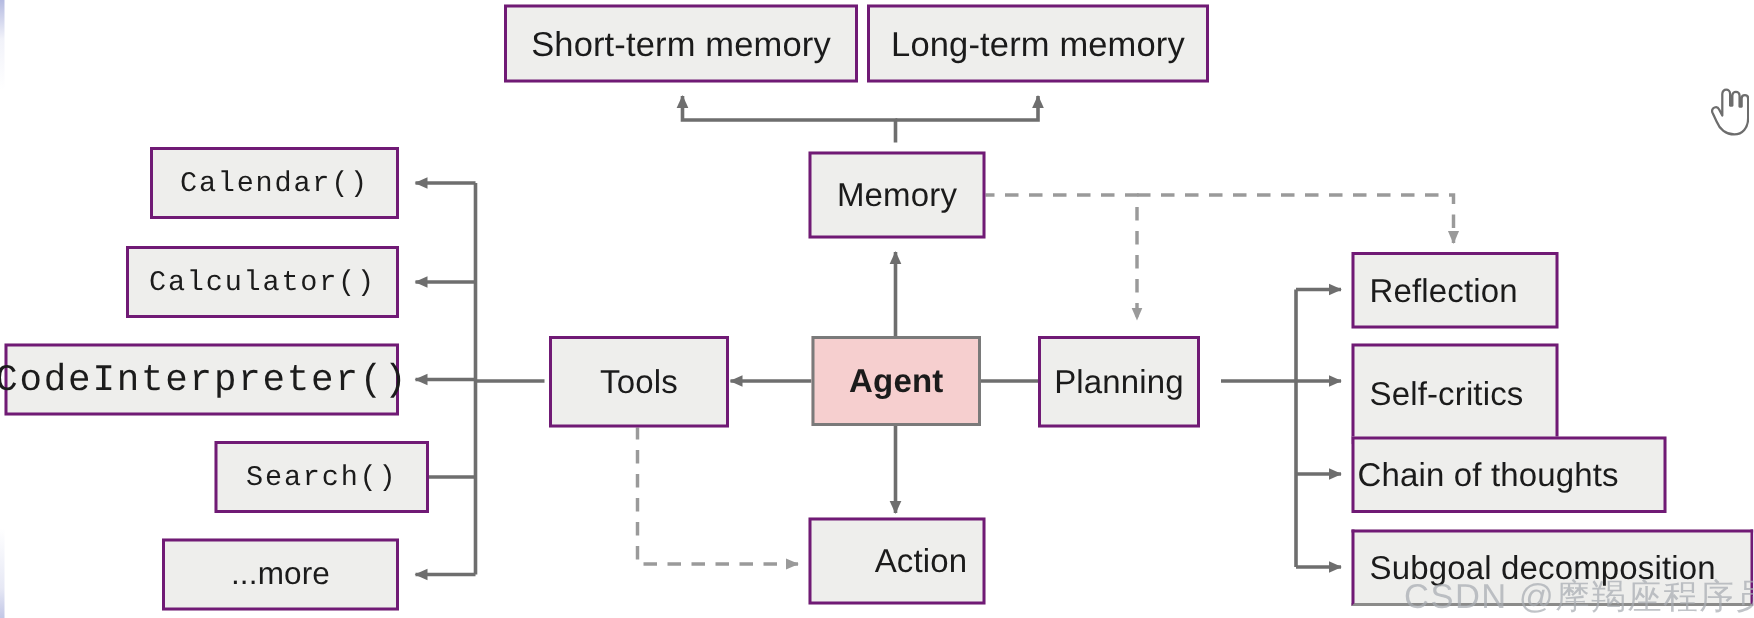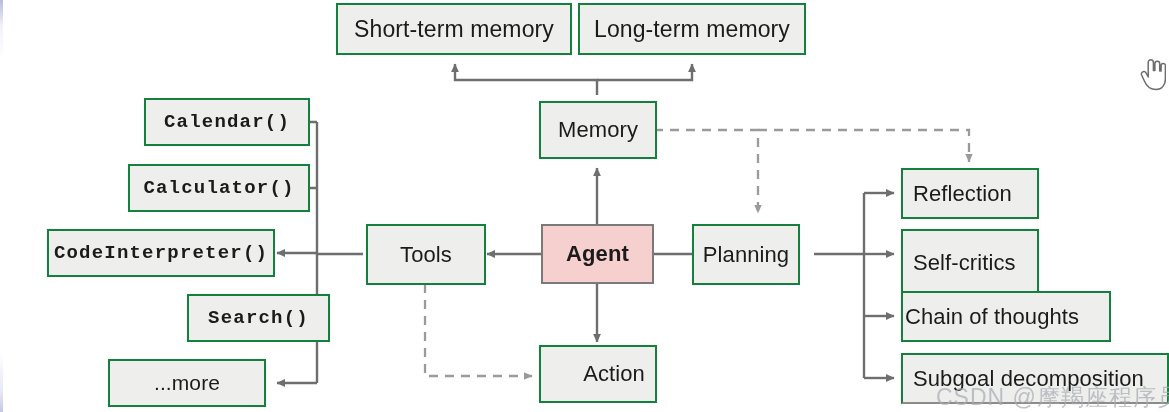--- a/index.html
+++ b/index.html
@@ -35,30 +35,30 @@
   .svg-layer {
     position: absolute;
     left: 0; top: 0;
     width: 1169px;
     height: 412px;
   }
   .node {
     position: absolute;
     box-sizing: border-box;
     background: #eeeeec;
-    border: 2px solid #15803d;
+    border: 2px solid #701a75;
     display: flex;
     align-items: center;
     justify-content: center;
     color: #1b1b1b;
     letter-spacing: .1px;
     white-space: nowrap;
   }
   .node.sans  { font-family: "Liberation Sans", sans-serif; }
-  .node.mono  { font-family: "Liberation Mono", "DejaVu Sans Mono", monospace; font-weight: 700; letter-spacing: 1.2px; margin-left: 44px; }
+  .node.mono  { font-family: "Liberation Mono", "DejaVu Sans Mono", monospace; font-weight: 400; letter-spacing: 1.2px; }
   .node.agent {
     background: #f6cfcf;
     border-color: #7a7a7a;
     font-weight: 700;
   }
   .node.clipped-bottom { border-bottom-color: rgba(127,127,127,.9); }
 
   
   .watermark {
     position: absolute;
@@ -142,21 +142,21 @@
   <div class="node sans" style="left:539px; top:345px; width:118px; height:58px; font-size:22px;padding-left:32px;">Action</div>
 
   <div class="node sans" style="left:366px; top:224px; width:120px; height:61px; font-size:22px;">Tools</div>
 
   <div class="node sans" style="left:692px; top:224px; width:108px; height:61px; font-size:22px;">Planning</div>
 
   <div class="node mono" style="left:100px; top:98px; width:166px; height:48px; font-size:19px;">Calendar()</div>
 
   <div class="node mono" style="left:84px; top:164px; width:182px; height:48px; font-size:19px;">Calculator()</div>
 
-  <div class="node mono" style="left:3px; top:229px; width:228px; height:48px; font-size:19px;">CodeInterpreter()</div>
+  <div class="node mono" style="left:3px; top:229px; width:263px; height:48px; font-size:25px;">CodeInterpreter()</div>
 
   <div class="node mono" style="left:143px; top:294px; width:143px; height:48px; font-size:19px;">Search()</div>
 
   <div class="node sans" style="left:108px; top:359px; width:158px; height:48px; font-size:21px;">...more</div>
 
   <div class="node sans" style="left:901px; top:168px; width:138px; height:51px; font-size:22px; justify-content:flex-start; padding-left:10px;">Reflection</div>
 
   <div class="node sans" style="left:901px; top:229px; width:138px; height:67px; font-size:22px; justify-content:flex-start; padding-left:10px;">Self-critics</div>
 
   <div class="node sans" style="left:901px; top:291px; width:210px; height:51px; font-size:22px; justify-content:flex-start; padding-left:2px;">Chain of thoughts</div>

